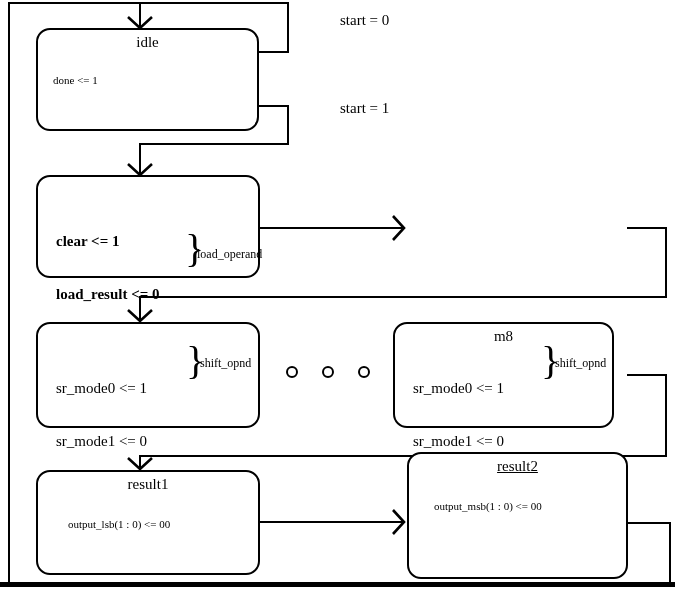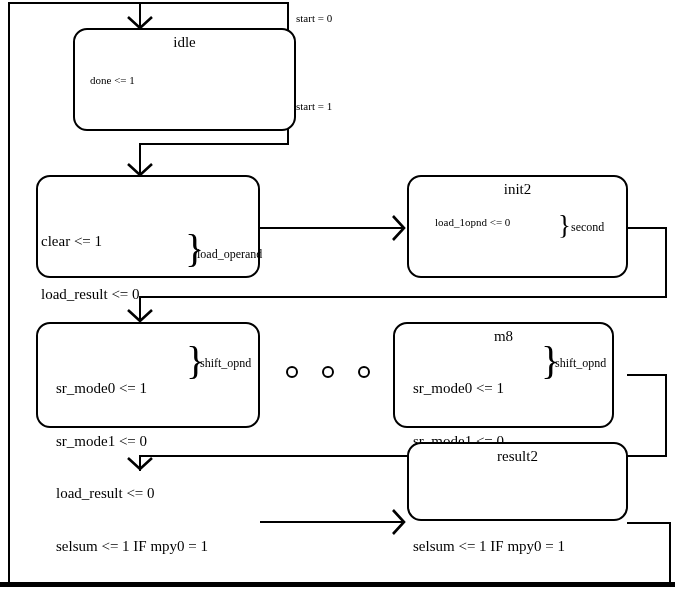--- a/index.html
+++ b/index.html
@@ -9,21 +9,21 @@
     overflow:hidden;
   }
   .line { position:absolute; background:#000000; }
   .box {
     position:absolute; box-sizing:border-box;
     border:2px solid #000000; border-radius:14px; background:#ffffff;
   }
   .state-title { text-align:center; font-size:15px; padding-top:4px; }
   .actions { position:absolute; font-size:15px; line-height:17.5px; white-space:pre; }
   .action-single { position:absolute; font-size:11px; white-space:pre; }
-  .tlabel { position:absolute; font-size:11px; white-space:pre; }
+  .tlabel { position:absolute; font-size:15px; white-space:pre;margin-left:44px; }
   .brace { position:absolute; font-family:"Liberation Serif", serif; }
   .brace::before { content:"}"; }
   .brace-2 { font-size:40px; line-height:30px; }
   .brace-1 { font-size:27px; line-height:24px; }
   .brace-label { position:absolute; font-size:12px; white-space:pre; }
   .arrow { position:absolute; }
   .dot {
     position:absolute; width:8px; height:8px; border:2px solid #000;
     border-radius:50%; background:#fff;
   }
@@ -85,42 +85,36 @@
       <path d="M1,1 L12,13 L1,25" fill="none" stroke="#000" stroke-width="2.6"></path>
     </svg>
 
   <div class="tlabel" style="left:296px; top:12px;">start = 0</div>
   <div class="tlabel" style="left:296px; top:100px;">start = 1</div>
 
   <div class="dot" style="left:286px; top:366px;"></div>
   <div class="dot" style="left:322px; top:366px;"></div>
   <div class="dot" style="left:358px; top:366px;"></div>
 
-  <div class="box" style="left:36px; top:28px; width:223px; height:103px;margin-left:37px;">
+  <div class="box" style="left:36px; top:28px; width:223px; height:103px;">
     <div class="state-title">idle</div>
     <div class="action-single" style="left:15px; top:44px;">done &lt;= 1</div>
   </div>
 
   <div class="box" style="left:36px; top:175px; width:224px; height:103px;">
-    <div class="actions" style="left:3px; top:21px;">
+    <div class="actions" style="left:18px; top:21px;font-weight:bold;">
       <div>clear &lt;= 1</div>
       <div>load_result &lt;= 0</div>
       <div>sr_mode0 &lt;= 1</div>
       <div>sr_mode1 &lt;= 1</div>
     </div>
     <span class="brace brace-2" style="left:147px; top:57px;"></span>
     <span class="brace-label" style="left:159px; top:70px;">load_operand</span>
   </div>
 
-  <div class="box" style="left:407px; top:175px; width:221px; height:103px;">
-    <div class="state-title">init2</div>
-    <div class="action-single" style="left:26px; top:39px;">load_1opnd &lt;= 0</div>
-    <span class="brace brace-1" style="left:149px; top:36px;"></span>
-    <span class="brace-label" style="left:162px; top:43px;">second</span>
-  </div>
 
   <div class="box" style="left:36px; top:322px; width:224px; height:106px;">
     <div class="actions" style="left:18px; top:21px;">
       <div>sr_mode0 &lt;= 1</div>
       <div>sr_mode1 &lt;= 0</div>
       <div>load_result &lt;= 0</div>
       <div>selsum &lt;= 1 IF mpy0 = 1</div>
     </div>
     <span class="brace brace-2" style="left:148px; top:22px;"></span>
     <span class="brace-label" style="left:162px; top:32px;">shift_opnd</span>
@@ -131,18 +125,23 @@
     <div class="actions" style="left:18px; top:21px;">
       <div>sr_mode0 &lt;= 1</div>
       <div>sr_mode1 &lt;= 0</div>
       <div>load_result &lt;= 0</div>
       <div>selsum &lt;= 1 IF mpy0 = 1</div>
     </div>
     <span class="brace brace-2" style="left:146px; top:22px;"></span>
     <span class="brace-label" style="left:160px; top:32px;">shift_opnd</span>
   </div>
 
+  <div class="box" style="left:36px; top:470px; width:224px; height:105px;">
+    <div class="state-title">result1</div>
+    <div class="action-single" style="left:30px; top:46px;">output_lsb(1 : 0) &lt;= 00</div>
+  </div>
 
-  <div class="box" style="left:407px; top:442px; width:221px; height:79px;">
+  <div class="box" style="left:407px; top:452px; width:221px; height:127px;text-decoration:underline;">
     <div class="state-title">result2</div>
+    <div class="action-single" style="left:25px; top:46px;">output_msb(1 : 0) &lt;= 00</div>
   </div>
 
 </div>
 
 </body></html>

